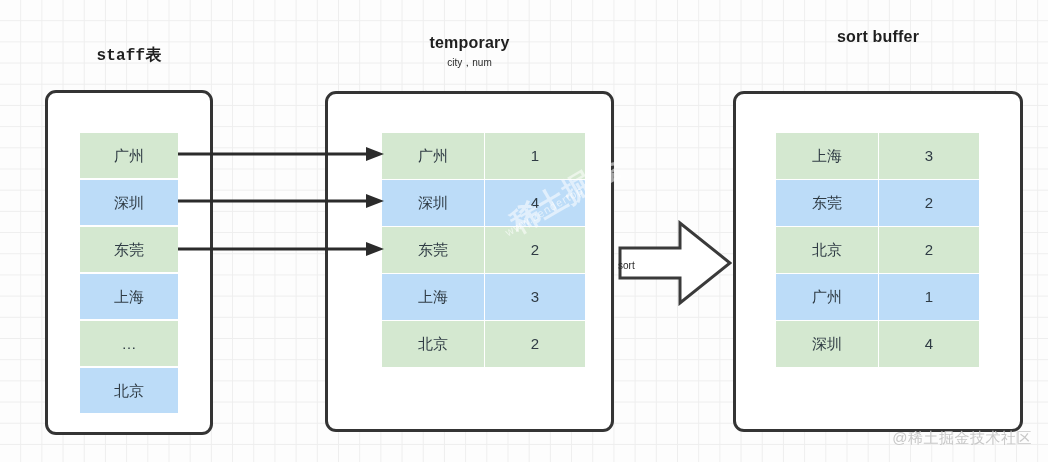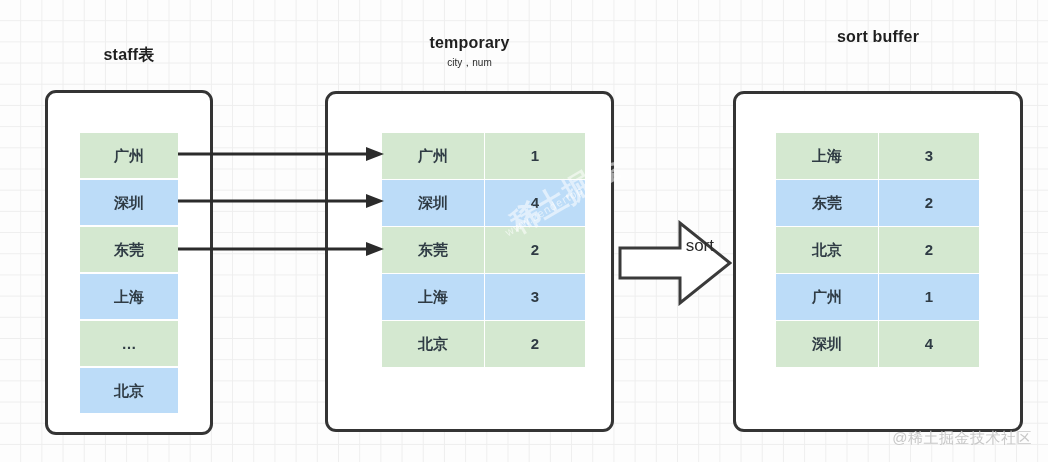--- a/index.html
+++ b/index.html
@@ -37,21 +37,21 @@
     white-space: nowrap;
   }
   .subtitle {
     position: absolute;
     text-align: center;
     font-weight: normal;
     font-size: 10px;
     color: #2b2b2b;
     white-space: nowrap;
   }
-  #title-staff  { left: 45px;  top: 45px; width: 168px; }
+  #title-staff  { left: 45px;  top: 45px; width: 168px; font-family: Liberation Mono, monospace; }
   #title-temp   { left: 325px; top: 34px; width: 289px; }
   #subtitle-temp{ left: 325px; top: 56px; width: 289px; }
   #title-sort   { left: 733px; top: 28px; width: 290px; }
 
   
   .panel {
     position: absolute;
     border: 3px solid #343434;
     border-radius: 11px;
     background: #ffffff;
@@ -71,21 +71,20 @@
   .cell {
     box-sizing: border-box;
     display: flex;
     align-items: center;
     justify-content: center;
     font-size: 15px;
     color: #2f3b44;
     height: 46px;
     line-height: 46px;
     white-space: nowrap;
-    font-weight: bold;
   }
   .green { background-color: #d4e8d0; }
   .blue  { background-color: #bcdcf8; }
 
   
   #tbl-staff { left: 80px; top: 133px; width: 98px; }
   #tbl-staff .row { margin-bottom: 2px; }
   #tbl-staff .cell { width: 98px; height: 45px; line-height: 45px; }
 
   
@@ -111,24 +110,24 @@
   #sort-arrow {
     position: absolute;
     left: 618px;
     top: 220px;
     width: 114px;
     height: 86px;
   }
   #sort-arrow-label {
     position: absolute;
     left: 618px;
-    top: 236px;
+    top: 260px;
     width: 96px;
-    text-align: right;
-    font-size: 17px;
+    text-align: left;
+    font-size: 10px;
     color: #2a2a2a;
     pointer-events: none;
   }
 
   
   #watermark-corner {
     position: absolute;
     right: 16px;
     bottom: 14px;
     font-size: 15px;

